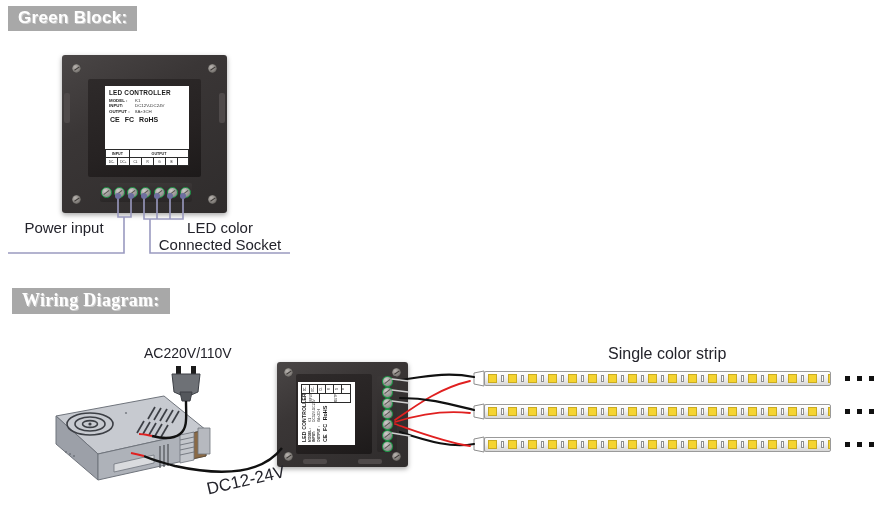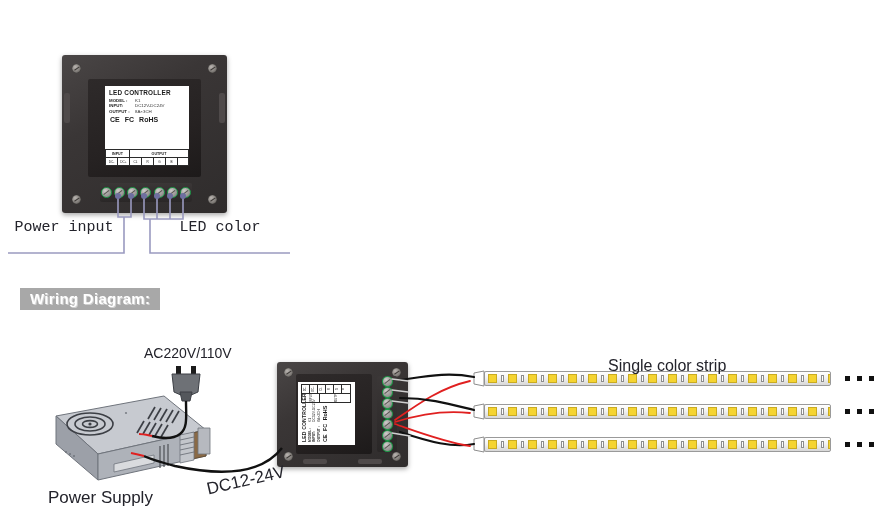--- a/index.html
+++ b/index.html
@@ -17,21 +17,21 @@
     position: absolute;
     background: #a8a8a8;
     color: #ffffff;
     font-weight: bold;
     letter-spacing: .3px;
     padding: 2px 10px 3px 10px;
     white-space: nowrap;
     text-shadow: 1px 1px 0 rgba(255,255,255,.45);
   }
   #badge-green { left: 8px;  top: 6px;  font-size: 17px; }
-  #badge-wiring { left: 20px; top: 288px; font-size: 15px; }
+  #badge-wiring { left: 12px; top: 288px; font-size: 18px; font-family: Liberation Serif, serif; }
 
   
   .panel {
     position: absolute;
     background: linear-gradient(150deg,#4a4646 0%,#3a3636 35%,#2f2c2c 100%);
     border-radius: 3px;
     box-shadow: 0 2px 5px rgba(0,0,0,.35);
   }
   .panel-inner {
     position: absolute;
@@ -105,35 +105,34 @@
     transform: rotate(-38deg);
   }
 
   
   .callout-label {
     position: absolute;
     color: #23232b;
     font-size: 15px;
     line-height: 17px;
     white-space: nowrap;
-    font-family: Liberation Mono, monospace;
   }
   .callout-center { text-align: center; }
 
   
   .plain-label {
     position: absolute;
     color: #23232b;
     white-space: nowrap;
   }
   #lbl-ac      { left: 144px; top: 345px; font-size: 14px; }
   #lbl-psu     { left: 48px;  top: 488px; font-size: 17px; }
   #lbl-dc      { left: 205px; top: 480px; font-size: 17px;
                  transform: rotate(-13deg); transform-origin: left top; }
-  #lbl-strip   { left: 608px; top: 345px; font-size: 16px; margin-top: 12px; }
+  #lbl-strip   { left: 608px; top: 345px; font-size: 16px; }
 
   
   #psu { position: absolute; left: 14px; top: 388px; width: 200px; height: 100px; }
 
   
   .led-strip {
     position: absolute;
     height: 15px;
     background: linear-gradient(180deg,#ffffff 0%,#f2f2f2 45%,#d7d7d7 100%);
     border: 1px solid #9a9a9a;
@@ -164,20 +163,21 @@
     display: block; width: 5px; height: 5px; background: #111; 
   }
 
   svg.overlay { position: absolute; left: 0; top: 0; width: 892px; height: 523px; pointer-events: none; }
 </style>
 </head>
 <body>
 
 <div id="page">
 
+  <div class="section-badge" id="badge-green">Green Block:</div>
 
   <div class="panel" id="panel-front" style="left:62px; top:55px; width:165px; height:158px;">
 
     <div class="panel-screw" style="left:10px;  top:9px;"></div>
     <div class="panel-screw" style="right:10px; top:9px;"></div>
     <div class="panel-screw" style="left:10px;  bottom:9px;"></div>
     <div class="panel-screw" style="right:10px; bottom:9px;"></div>
 
     <div class="panel-notch" style="left:2px;  top:38px; width:6px; height:30px;"></div>
     <div class="panel-notch" style="right:2px; top:38px; width:6px; height:30px;"></div>
@@ -236,20 +236,21 @@
       <div class="term-screw"></div>
     </div>
   </div>
 
   <div class="callout-label callout-center" id="lbl-power-input" style="left:8px; top:219px; width:112px;">
     <div>Power input</div>
   </div>
 
   <div class="callout-label callout-center" id="lbl-led-lamp" style="left:150px; top:219px; width:140px;">
     <div>LED color</div>
+    <div>Connected Socket</div>
   </div>
 
   <div class="section-badge" id="badge-wiring">Wiring Diagram:</div>
 
   <div id="psu">
     <svg viewBox="0 0 200 100" width="200" height="100">
 
       <polygon points="42,28 150,8 192,42 84,66" fill="#c7cad0" stroke="#6f747c" stroke-width="1"></polygon>
 
       <polygon points="42,28 84,66 84,92 42,56" fill="#9ca0a8" stroke="#6f747c" stroke-width="1"></polygon>
@@ -556,17 +557,16 @@
       <i></i>
       <i></i>
   </div>
   <div class="ellipsis-dots" style="left:845px; top:442px;">
     <i></i>
       <i></i>
       <i></i>
   </div>
 
   <div class="plain-label" id="lbl-ac">AC220V/110V</div>
-  <div class="plain-label" id="lbl-psu">Power Supply</div>
   <div class="plain-label" id="lbl-dc">DC12-24V</div>
   <div class="plain-label" id="lbl-strip">Single color strip</div>
 
 </div>
 
 </body></html>

